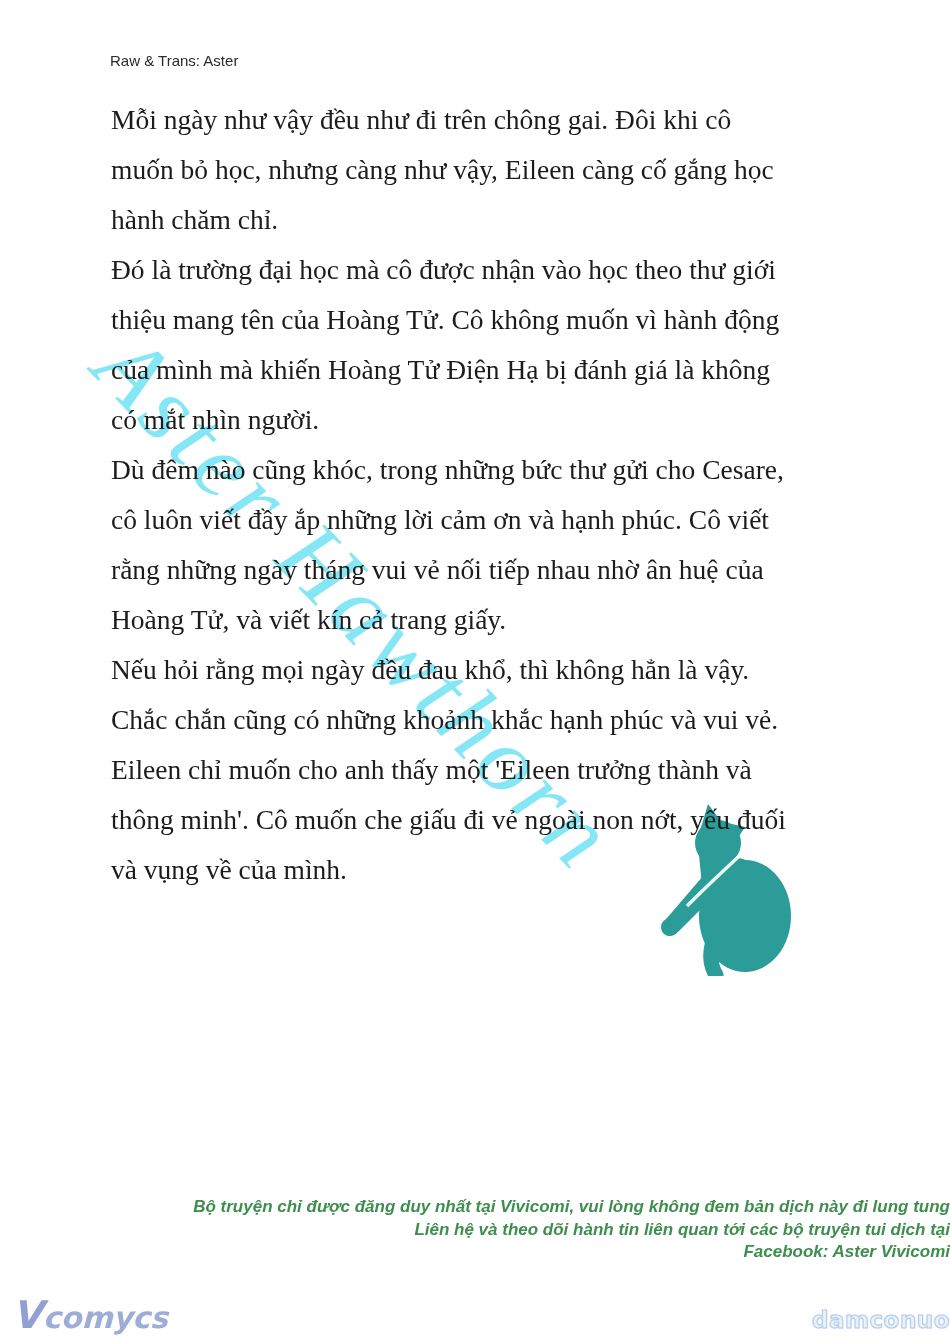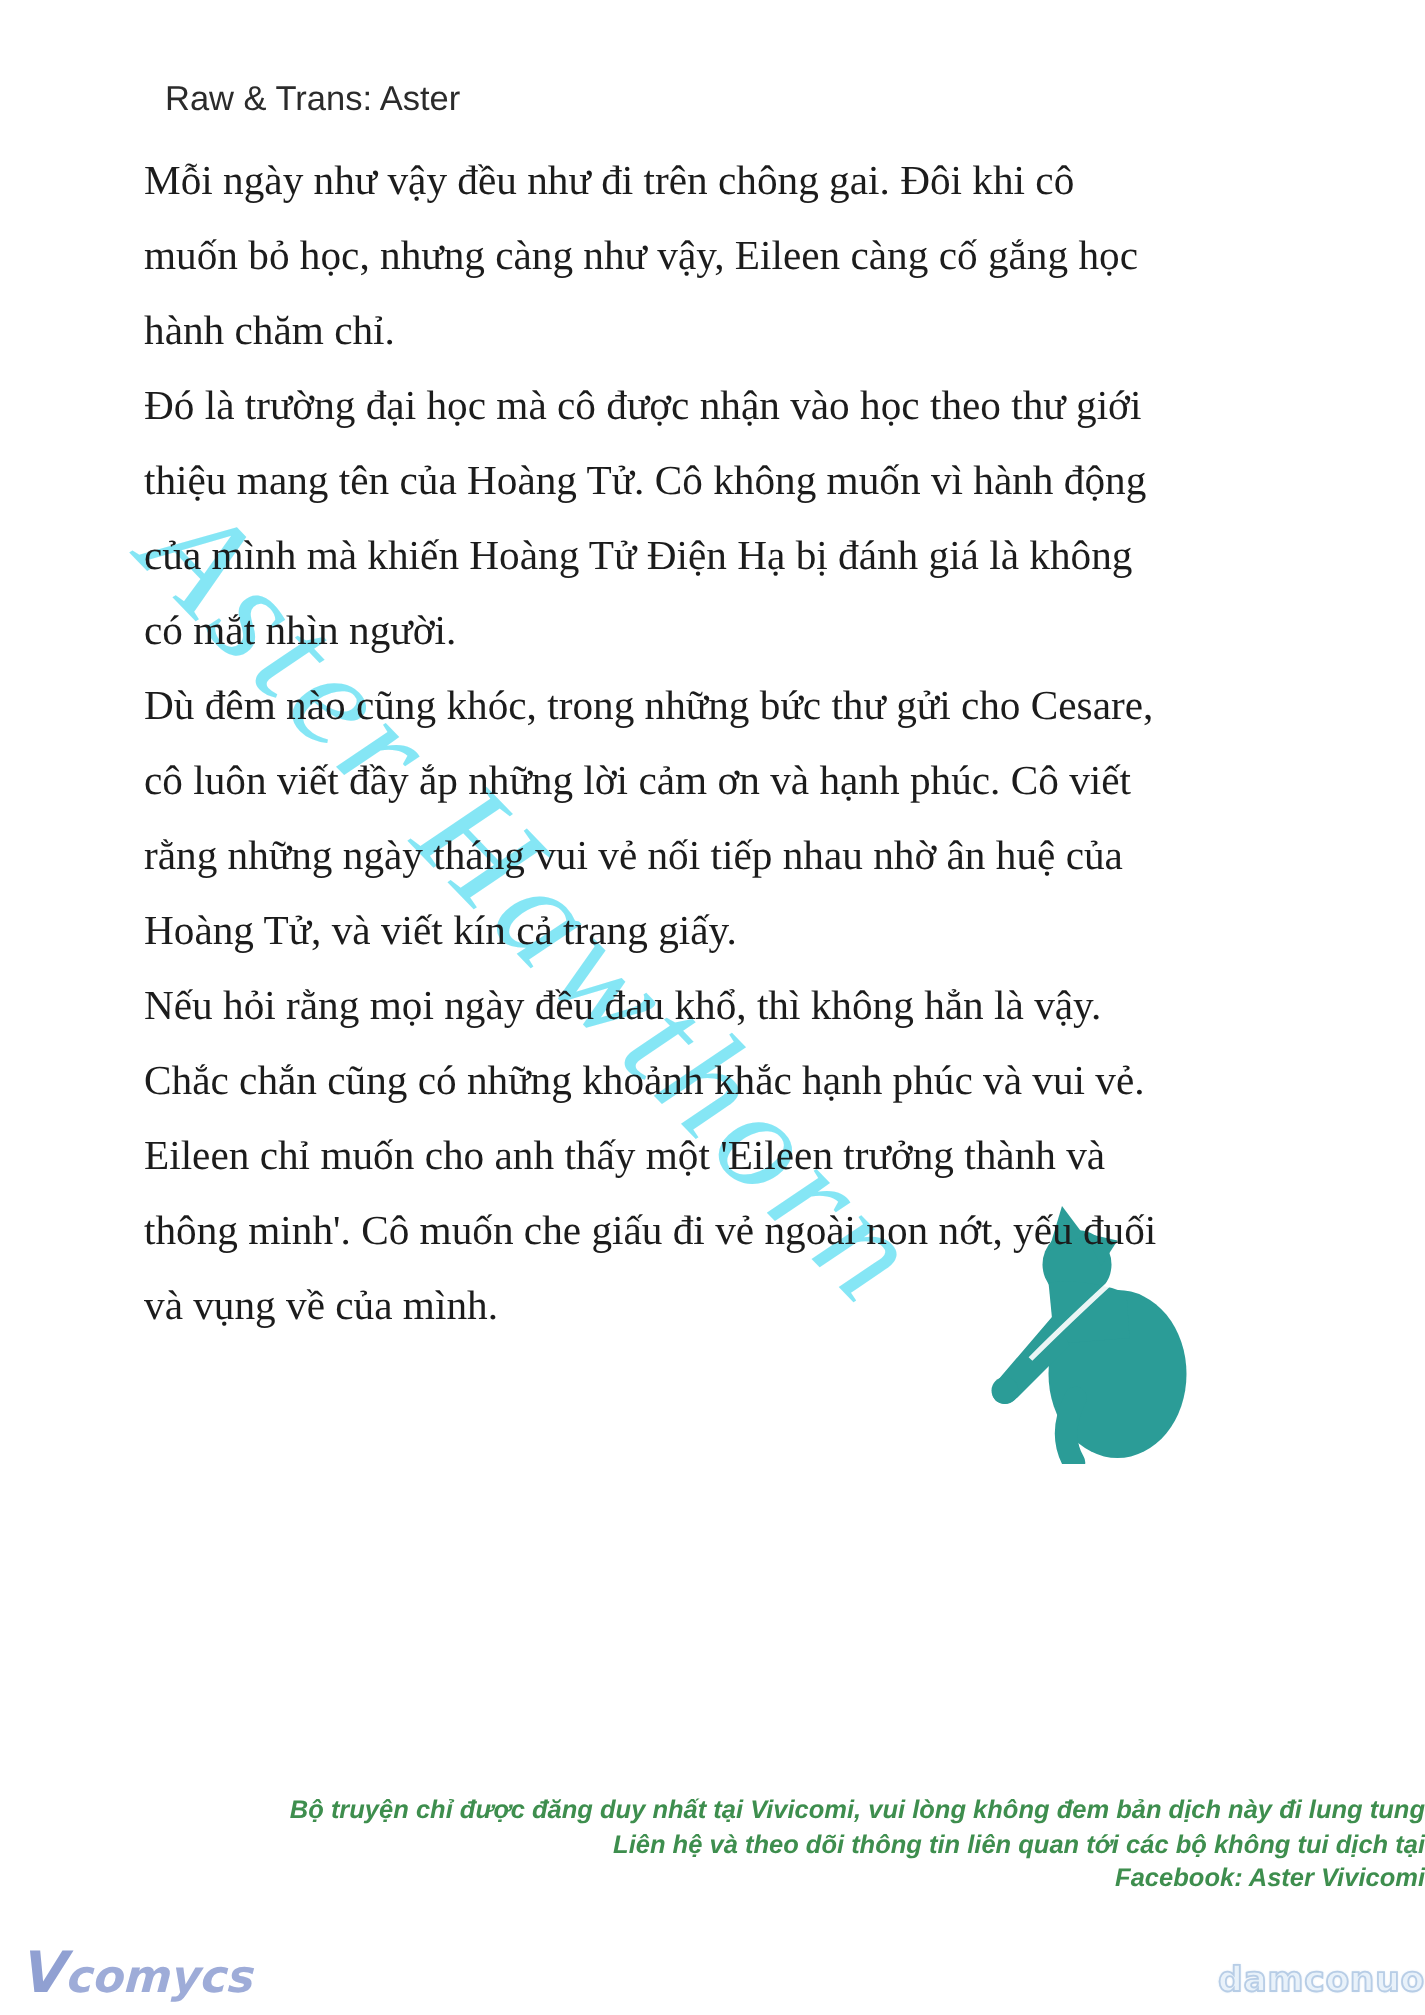--- a/index.html
+++ b/index.html
@@ -11,42 +11,42 @@
     font-family: "Liberation Serif", serif;
   }
   .page {
     position: absolute; inset: 0;
     background: #ffffff;
   }
   .credit-header {
     position: absolute;
     left: 110px; top: 52px;
     font-family: "Liberation Sans", sans-serif;
-    font-size: 23px;
+    font-size: 15px;
     color: #2b2b2b;
     z-index: 3;
     white-space: pre;
   }
   .watermark {
     position: absolute;
     left: 146px; top: 318px;
     transform: rotate(46deg);
     transform-origin: 0 0;
     font-family: "Liberation Serif", serif;
     font-style: italic;
     font-size: 96px;
     line-height: 0.95;
     letter-spacing: 6px;
     color: rgba(106, 225, 243, 0.82);
     white-space: nowrap;
     z-index: 1;
   }
   .content {
     position: absolute;
-    left: 96px; top: 95px;
+    left: 111px; top: 95px;
     width: 740px;
     z-index: 2;
   }
   .content p {
     margin: 0;
     font-size: 27.5px;
     line-height: 50px;
     color: #1c1c1c;
     white-space: pre;
   }
@@ -144,21 +144,21 @@
 Hoàng Tử, và viết kín cả trang giấy.</p>
     <p class="para-4">Nếu hỏi rằng mọi ngày đều đau khổ, thì không hẳn là vậy.
 Chắc chắn cũng có những khoảnh khắc hạnh phúc và vui vẻ.
 Eileen chỉ muốn cho anh thấy một 'Eileen trưởng thành và
 thông minh'. Cô muốn che giấu đi vẻ ngoài non nớt, yếu đuối
 và vụng về của mình.</p>
   </div>
 
   <div class="footer-note">
     <div>Bộ truyện chỉ được đăng duy nhất tại Vivicomi, vui lòng không đem bản dịch này đi lung tung</div>
-    <div>Liên hệ và theo dõi thông tin liên quan tới các bộ không tui dịch tại</div>
+    <div>Liên hệ và theo dõi hành tin liên quan tới các bộ truyện tui dịch tại</div>
     <div>Facebook: Aster Vivicomi</div>
   </div>
 
   <div class="logo-vcomycs">Vcomycs</div>
 
   <div class="logo-damconuong">damconuong</div>
 
 </div>
 
 </body></html>

